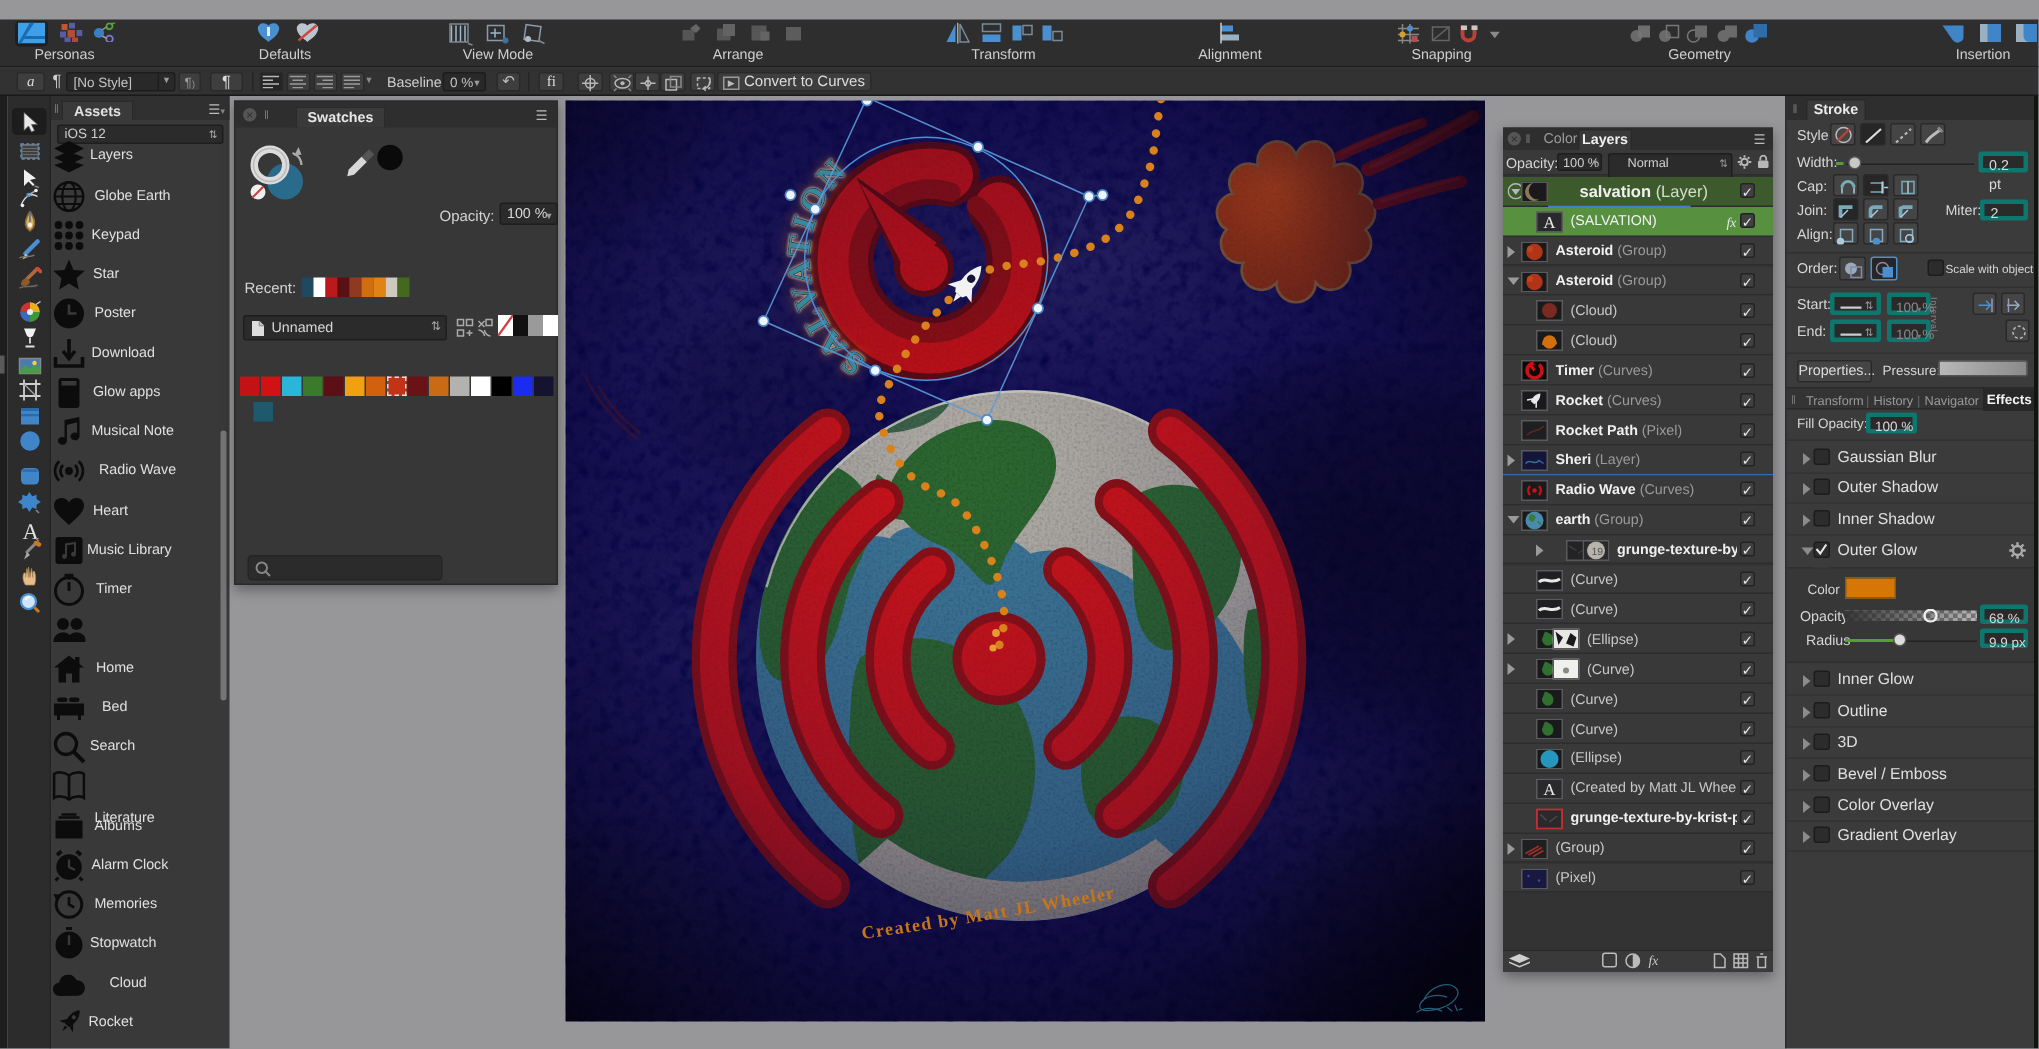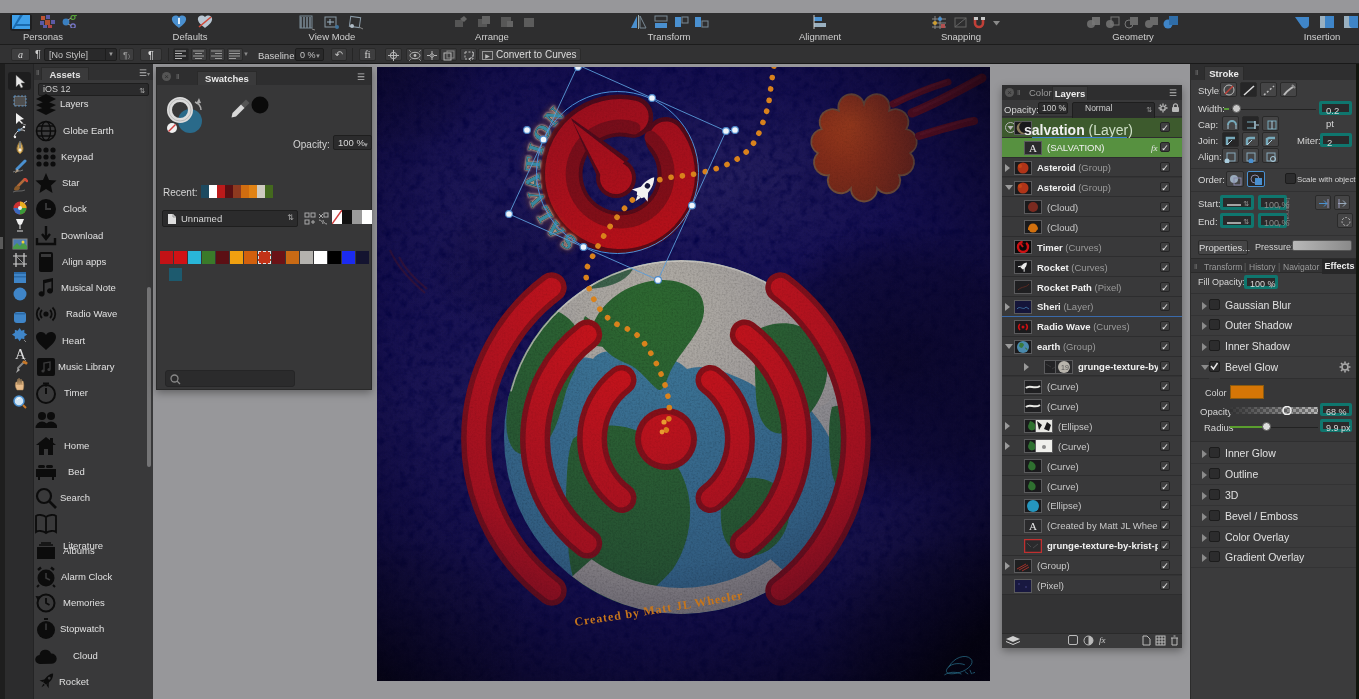--- a/index.html
+++ b/index.html
@@ -402,31 +402,31 @@
         </svg>
  <div class="albl" style="left:27px;top:87px">Keypad</div>
  <svg class="aicon" style="left:1px;top:108px" viewBox="0 0 22 22">
           <path d="M11,1 L14,8 L21.5,8.5 L16,13.5 L17.5,21 L11,17 L4.5,21 L6,13.5 L0.5,8.5 L8,8 Z" fill="#0c0c0c"></path>
         </svg>
  <div class="albl" style="left:28px;top:113px">Star</div>
  <svg class="aicon" style="left:1px;top:134px" viewBox="0 0 22 22">
           <circle cx="11" cy="11" r="10" fill="#0c0c0c"></circle>
           <path d="M11,5 V11 H16" stroke="#39393a" stroke-width="1.8" fill="none"></path>
         </svg>
- <div class="albl" style="left:29px;top:139px">Clock</div>
+ <div class="albl" style="left:29px;top:139px">Poster</div>
  <svg class="aicon" style="left:1px;top:161px" viewBox="0 0 22 22">
           <path d="M11,1 v12 M7,9 l4,5 4,-5" stroke="#0c0c0c" stroke-width="2.4" fill="none"></path>
           <path d="M2,13 v6 h18 v-6" stroke="#0c0c0c" stroke-width="2.4" fill="none"></path>
         </svg>
  <div class="albl" style="left:27px;top:166px">Download</div>
  <svg class="aicon" style="left:1px;top:187px" viewBox="0 0 22 22">
           <rect x="4" y="1" width="14" height="20" rx="2" fill="#0c0c0c"></rect>
           <rect x="6" y="3" width="10" height="3" fill="#39393a"></rect>
         </svg>
- <div class="albl" style="left:28px;top:192px">Align apps</div>
+ <div class="albl" style="left:28px;top:192px">Glow apps</div>
  <svg class="aicon" style="left:1px;top:213px" viewBox="0 0 22 22">
           <path d="M8,3 L18,1 V14 a3,2.6 0 1 1 -1.6,-2.4 V4.5 L9.6,6.3 V17 a3,2.6 0 1 1 -1.6,-2.4 Z" fill="#0c0c0c"></path>
         </svg>
  <div class="albl" style="left:27px;top:218px">Musical Note</div>
  <svg class="aicon" style="left:1px;top:239px" viewBox="0 0 22 22">
           <circle cx="11" cy="11" r="2.6" fill="#0c0c0c"></circle>
           <g stroke="#0c0c0c" stroke-width="1.8" fill="none">
             <path d="M7,7 a5.5,5.5 0 0 0 0,8 M15,7 a5.5,5.5 0 0 1 0,8"></path>
             <path d="M4.5,4.5 a9,9 0 0 0 0,13 M17.5,4.5 a9,9 0 0 1 0,13"></path>
           </g>
@@ -775,21 +775,21 @@
 <div class="abs" style="left:0;top:32.8px;width:180px;height:19.9px;background:#3d5a2d;border-bottom:1px solid #2d2d2e"></div>
  <svg class="abs" style="left:3px;top:36.8px" width="11" height="11">
         <circle cx="5.5" cy="5.5" r="5" fill="none" stroke="#b8b8b8"></circle>
         <path d="M2.5,4 h6 l-3,4 Z" fill="#b8b8b8"></path>
       </svg>
  <svg class="abs" style="left:12px;top:35.8px" width="18" height="14" viewBox="0 0 18 14">
         <rect width="18" height="14" fill="#1a1a1c"></rect>
         <path d="M8,1 a6,6 0 1 0 4,11 a6,6 0 0 1 -4,-11" fill="#8a7a5a"></path>
         <rect x="0.5" y="0.5" width="17" height="13" fill="none" stroke="#5a5a5c" stroke-width="1"></rect>
       </svg>
- <div class="abs" style="left:22px;top:37.3px;font-size:14px;white-space:nowrap;max-width:121px;overflow:hidden"><span style="color:#f0f0f0;font-weight:bold">salvation</span> <span style="color:#cfe0c8">(Layer)</span></div>
+ <div class="abs" style="left:51px;top:37.3px;font-size:11px;white-space:nowrap;max-width:121px;overflow:hidden"><span style="color:#f0f0f0;font-weight:bold">salvation</span> <span style="color:#cfe0c8">(Layer)</span></div>
  <div class="chk" style="left:158px;top:37.3px">✓</div>
  <div class="abs" style="left:30px;top:51.7px;width:95px;height:1px;background:#3f7fd0"></div>
  <div class="abs" style="left:0;top:52.7px;width:180px;height:19.9px;background:#579140;border-bottom:1px solid #2d2d2e"></div>
  <svg class="abs" style="left:22px;top:55.699999999999996px" width="18" height="14" viewBox="0 0 18 14">
         <rect width="18" height="14" fill="#2a2a2c"></rect>
         <text x="5" y="11" font-size="11" font-family="Liberation Serif" fill="#e8e8e8">A</text>
         <rect x="0.5" y="0.5" width="17" height="13" fill="none" stroke="#5a5a5c" stroke-width="1"></rect>
       </svg>
  <div class="abs" style="left:45px;top:57.2px;font-size:9.5px;white-space:nowrap;max-width:111px;overflow:hidden"><span style="color:#f0f0f0;font-weight:normal">(SALVATION)</span></div>
  <div class="abs" style="left:149px;top:57.7px;font-size:9px;font-style:italic;color:#e8e8e8;font-family:'Liberation Serif',serif">fx</div>
@@ -1166,21 +1166,21 @@
         <div class="efxchk"></div>
         <div class="efxlbl">Inner Shadow</div>
       </div>
  <div class="efxrow" style="top:292.9px;border-bottom:none">
         <div class="abs" style="left:10px;top:8px;width:0;height:0;border-top:5px solid #8b8b8b;border-left:4px solid transparent;border-right:4px solid transparent"></div>
         <div class="efxchk">
           <svg width="11" height="11" style="position:absolute;left:-1px;top:-1px">
             <path d="M2,5 l2.5,3 4,-6" fill="none" stroke="#e8e8e8" stroke-width="1.4"></path>
           </svg>
         </div>
-        <div class="efxlbl">Bevel Glow</div>
+        <div class="efxlbl">Outer Glow</div>
         <svg class="abs" style="left:148px;top:4px" width="12" height="12">
           <circle cx="6" cy="6" r="3" fill="none" stroke="#aaa" stroke-width="1.6"></circle>
           <g stroke="#aaa" stroke-width="1.6">
             <path d="M6,0.5 v2 M6,9.5 v2 M0.5,6 h2 M9.5,6 h2 M2,2 l1.4,1.4 M8.6,8.6 l1.4,1.4 M10,2 l-1.4,1.4 M3.4,8.6 L2,10"></path>
           </g>
         </svg>
       </div>
  <div class="abs" style="left:0;top:313.7px;width:166px;height:64px;background:#373738;border-top:1px solid #2f2f30;border-bottom:1px solid #2f2f30">
         <div class="abs" style="left:18px;top:-1px;width:11px;height:1px;background:#373738"></div>
         <div class="rlbl" style="left:14px;top:9px;font-size:9px">Color</div>

